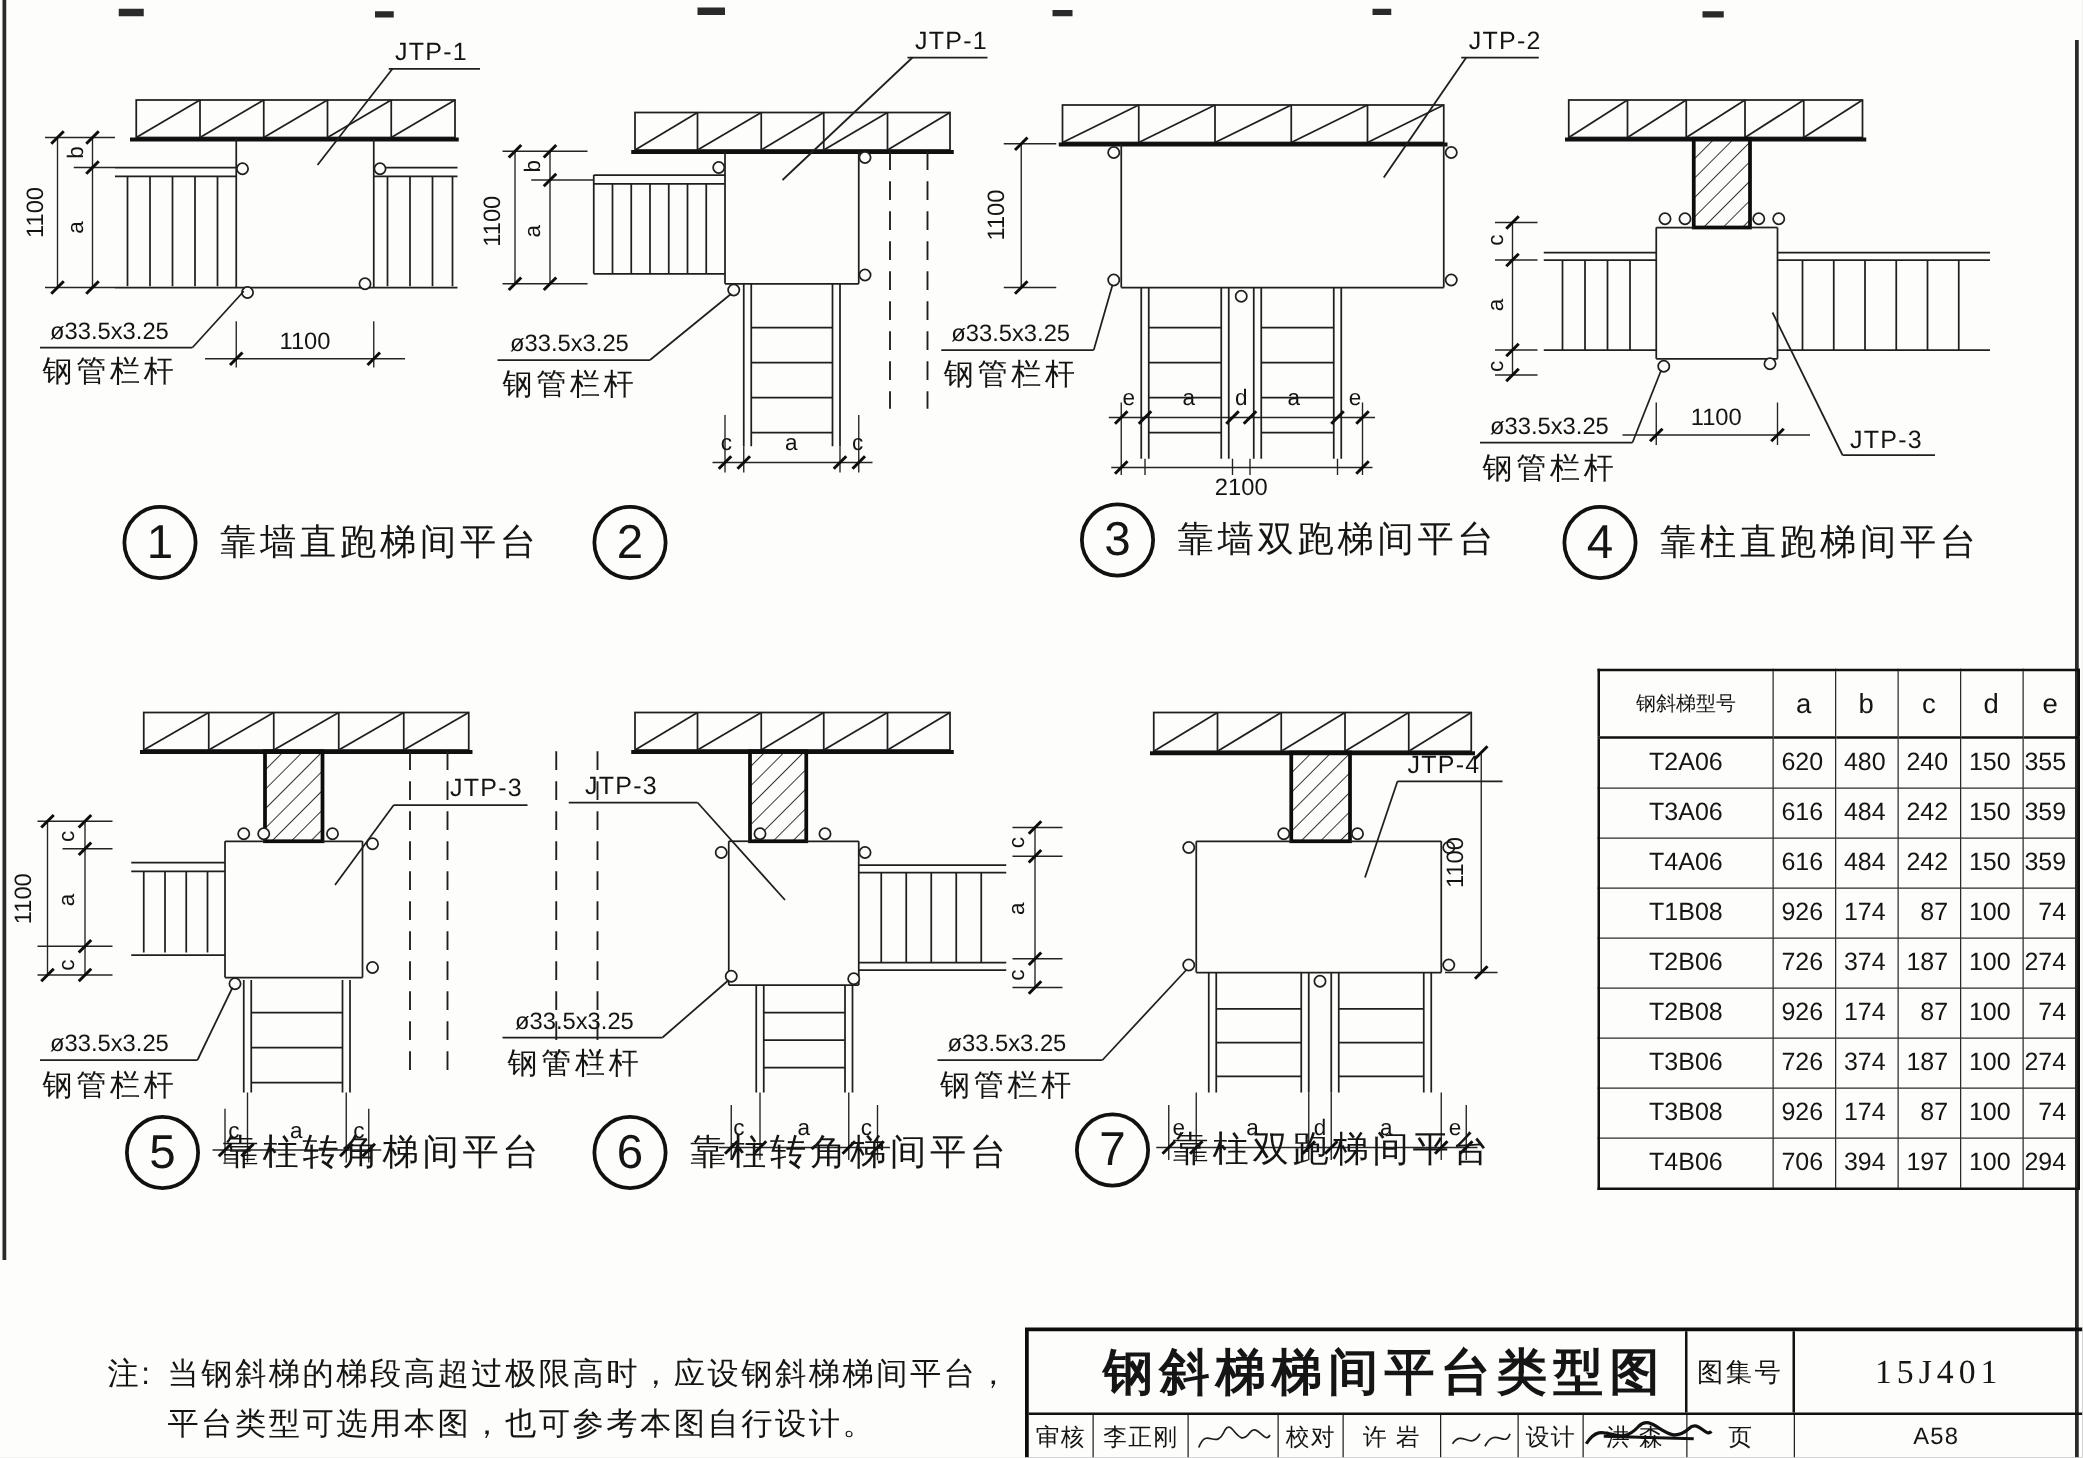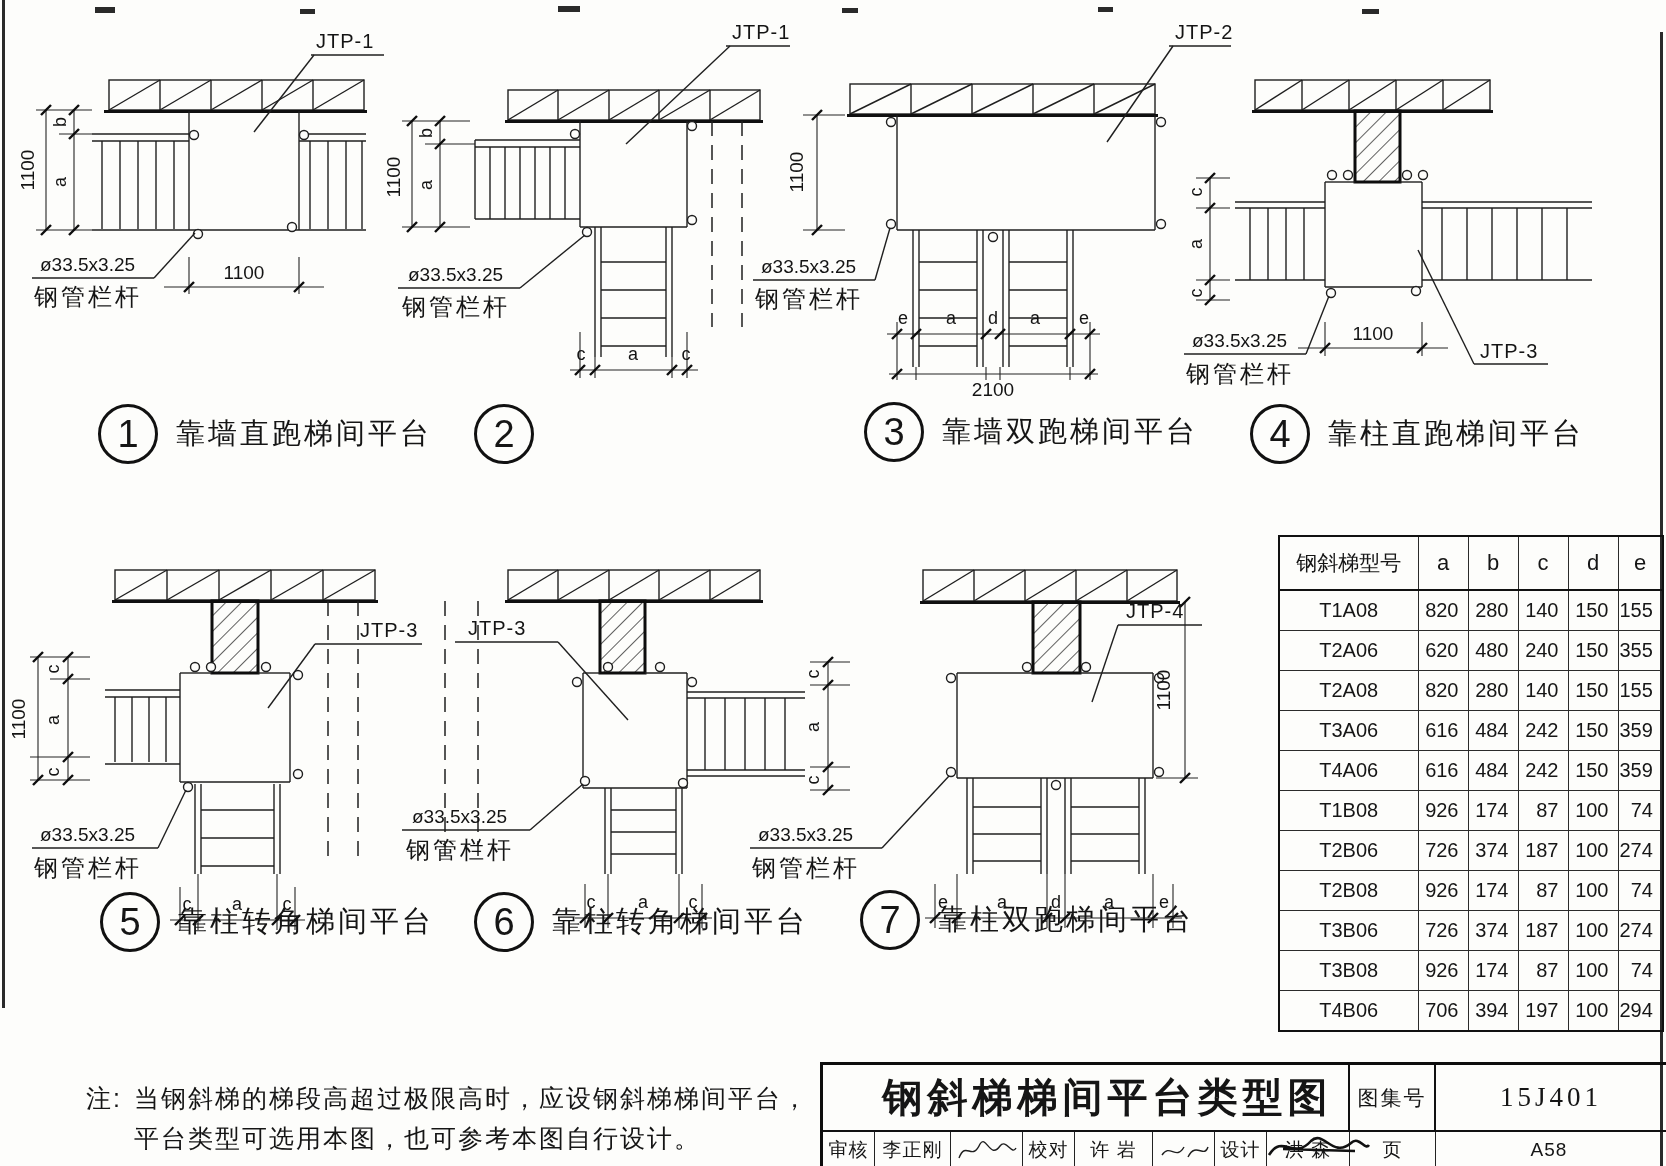--- a/index.html
+++ b/index.html
@@ -21,21 +21,21 @@
   .tcn{font-size:24px;letter-spacing:3px;}
   
   .cap{position:absolute;display:flex;align-items:center;gap:18px;}
   .capnum{width:54px;height:54px;border:3px solid #111;border-radius:50%;display:flex;
           align-items:center;justify-content:center;font-size:38px;line-height:1;}
   .captext{font-size:29px;letter-spacing:3px;white-space:nowrap;}
   
   .dtable{position:absolute;left:1278px;top:535px;border-collapse:collapse;table-layout:fixed;}
   .dtable th,.dtable td{border:1.3px solid #2b2b2b;font-weight:normal;white-space:nowrap;overflow:hidden;}
   .dtable{border:2.6px solid #111;}
-  .dtable thead th{height:50px;border-bottom:2.6px solid #111;font-size:21px;}
+  .dtable thead th{height:50px;border-bottom:2.6px solid #111;font-size:16px;}
   .dtable th.hletter{font-size:22px;}
   .dtable tbody td{height:37px;font-size:20px;text-align:center;}
   .dtable td.num{text-align:right;padding-right:9px;}
   .c0{width:139px;} .cn{width:50px;} .ce{width:43px;}
   
   .tblock{position:absolute;left:820px;top:1062px;width:843px;height:101px;border:3.2px solid #0d0d0d;}
   .tb{position:absolute;box-sizing:border-box;display:flex;align-items:center;justify-content:center;}
   .tb-title{left:0;top:0;width:527px;height:65px;border-right:2.4px solid #111;
             font-size:40px;font-weight:bold;letter-spacing:5px;padding-left:44px;}
   .tb-al{left:527px;top:0;width:86px;height:65px;border-right:2.4px solid #111;font-size:21px;letter-spacing:2px;}
@@ -678,42 +678,26 @@
         <th>钢斜梯型号</th>
         <th class="hletter">a</th>
         <th class="hletter">b</th>
         <th class="hletter">c</th>
         <th class="hletter">d</th>
         <th class="hletter">e</th>
       </tr>
     </thead>
     <tbody>
         <tr>
-        <td>T1A08</td>
-        <td class="num">820</td>
-        <td class="num">280</td>
-        <td class="num">140</td>
-        <td class="num">150</td>
-        <td class="num">155</td>
-      </tr>
-        <tr>
         <td>T2A06</td>
         <td class="num">620</td>
         <td class="num">480</td>
         <td class="num">240</td>
         <td class="num">150</td>
         <td class="num">355</td>
-      </tr>
-        <tr>
-        <td>T2A08</td>
-        <td class="num">820</td>
-        <td class="num">280</td>
-        <td class="num">140</td>
-        <td class="num">150</td>
-        <td class="num">155</td>
       </tr>
         <tr>
         <td>T3A06</td>
         <td class="num">616</td>
         <td class="num">484</td>
         <td class="num">242</td>
         <td class="num">150</td>
         <td class="num">359</td>
       </tr>
         <tr>

